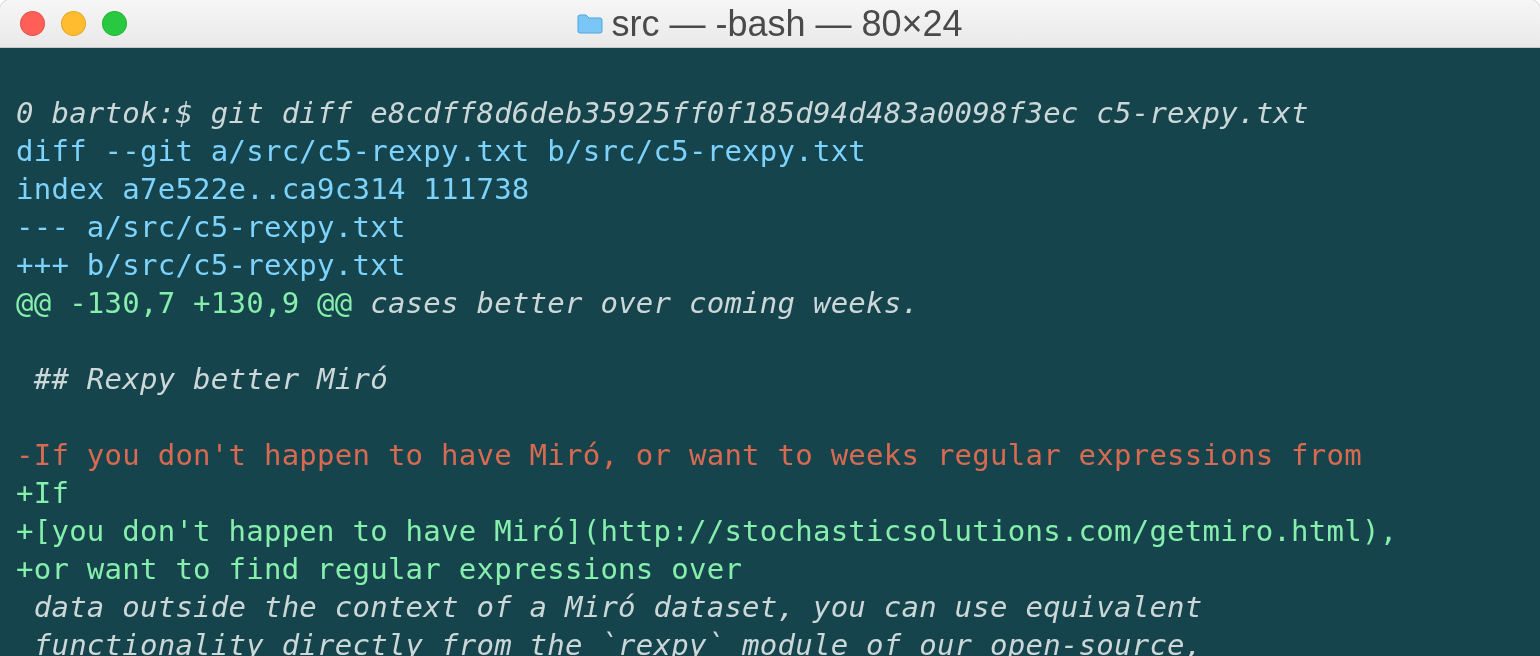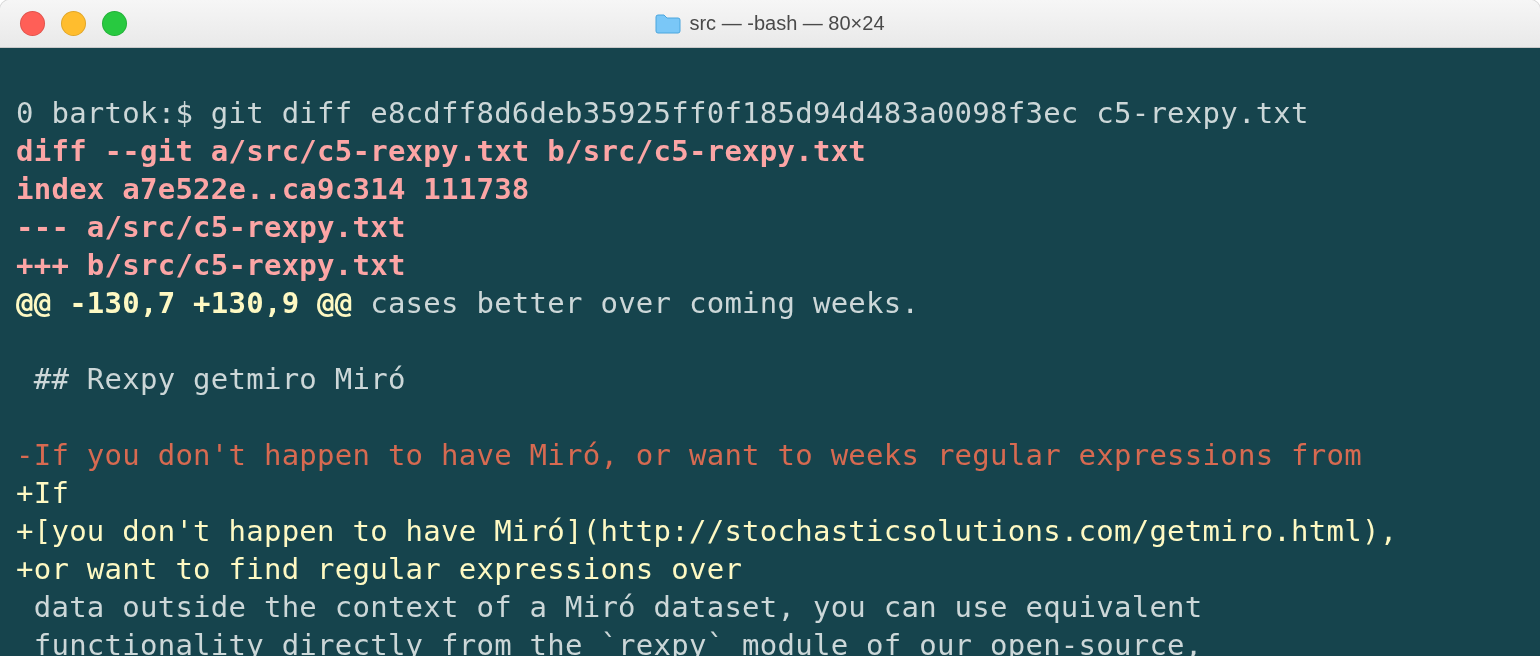--- a/index.html
+++ b/index.html
@@ -43,42 +43,42 @@
   .tl.yellow { background: #ffbd2e; box-shadow: inset 0 0 0 1px rgba(0,0,0,0.12); }
   .tl.green  { background: #28c940; box-shadow: inset 0 0 0 1px rgba(0,0,0,0.12); }
   .title-center {
     position: absolute;
     left: 0; right: 0;
     display: flex;
     justify-content: center;
     align-items: center;
     gap: 8px;
     pointer-events: none;
-    font-size: 20px;
+    font-size: 36px;
     color: #4a4a4a;
     font-weight: 400;
   }
   .folder-icon svg { display: block; }
   .terminal {
     flex: 1;
     background: #16444d;
     color: #ccd7d8;
     font-family: Menlo, Consolas, "DejaVu Sans Mono", monospace;
     font-size: 29px;
     line-height: 38px;
     padding: 8px 16px 0 16px;
     letter-spacing: 0.25px;
     white-space: pre;
     overflow: hidden;
   }
-  .c-default { color: #ccd7d8; }
-  .c-meta    { color: #fca5a5; font-weight: bold; }
-  .c-hunk    { color: #fef9c3; font-weight: bold; }
+  .c-default { color: #ccd7d8; font-style: italic; }
+  .c-meta    { color: #7dd3fc; font-weight: normal; }
+  .c-hunk    { color: #86efac; }
   .c-del     { color: #d76a51; }
-  .c-add     { color: #fef9c3; }
+  .c-add     { color: #86efac; }
 </style>
 </head>
 <body>
 
 <div class="window">
 
   <div class="titlebar">
     <div class="traffic-lights">
       <div class="tl red"></div>
       <div class="tl yellow"></div>
@@ -95,21 +95,21 @@
   </div>
 
   <div class="terminal">
 <span class="c-default">0 bartok:$ git diff e8cdff8d6deb35925ff0f185d94d483a0098f3ec c5-rexpy.txt</span>
 <span class="c-meta">diff --git a/src/c5-rexpy.txt b/src/c5-rexpy.txt</span>
 <span class="c-meta">index a7e522e..ca9c314 111738</span>
 <span class="c-meta">--- a/src/c5-rexpy.txt</span>
 <span class="c-meta">+++ b/src/c5-rexpy.txt</span>
 <span class="c-hunk">@@ -130,7 +130,9 @@</span><span class="c-default"> cases better over coming weeks.</span>
 <span class="c-default"> </span>
-<span class="c-default"> ## Rexpy getmiro Miró</span>
+<span class="c-default"> ## Rexpy better Miró</span>
 <span class="c-default"> </span>
 <span class="c-del">-If you don't happen to have Miró, or want to weeks regular expressions from</span>
 <span class="c-add">+If</span>
 <span class="c-add">+[you don't happen to have Miró](http://stochasticsolutions.com/getmiro.html),</span>
 <span class="c-add">+or want to find regular expressions over</span>
 <span class="c-default"> data outside the context of a Miró dataset, you can use equivalent</span>
 <span class="c-default"> functionality directly from the `rexpy` module of our open-source,</span>
 
 </div>
 

